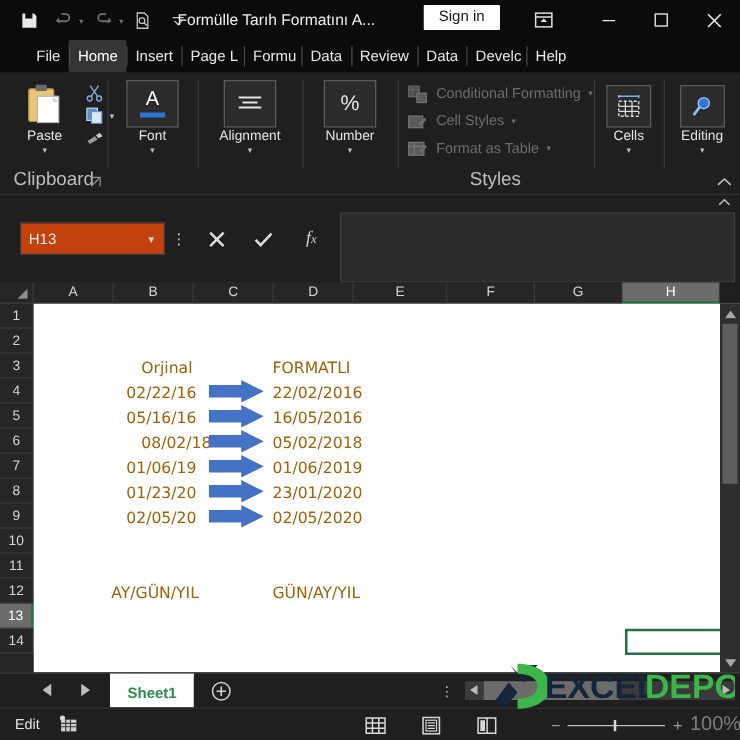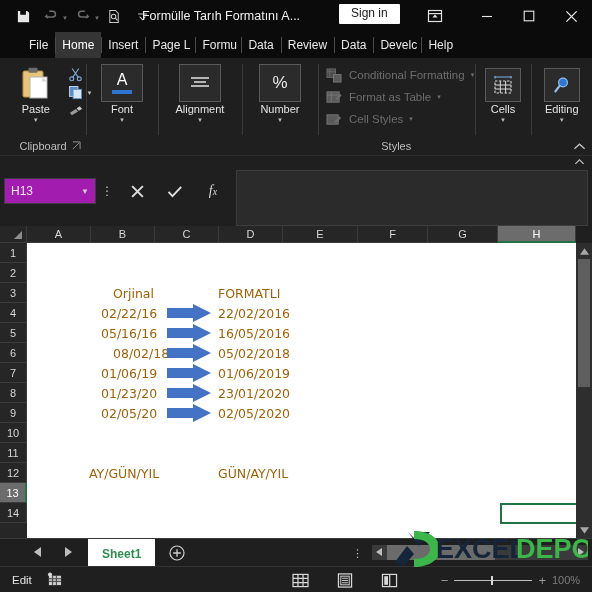--- a/index.html
+++ b/index.html
@@ -62,21 +62,21 @@
   .ribbon{
     flex:0 0 98px; background:#1f1f1f; display:flex; position:relative;
     border-bottom:1px solid #2f2f2f;
   }
   .rgroup{ position:relative; display:flex; flex-direction:column; align-items:center; padding-top:6px; }
   .rgroup + .rgroup::before{
     content:""; position:absolute; left:0; top:6px; bottom:20px; width:1px; background:#3a3a3a;
   }
   .glabel{
     position:absolute; bottom:3px; left:0; right:0; text-align:center;
-    font-size:11px; color:#bdbdbd;
+    font-size:15px; color:#bdbdbd;
   }
   .big-btn{
     display:flex; flex-direction:column; align-items:center; width:50px;
     font-size:11px; color:#e4e4e4;
   }
   .big-ic{ height:38px; display:flex; align-items:flex-end; justify-content:center; }
   .big-cap{ margin-top:1px; }
   .big-car{ font-size:7px; color:#bbb; margin-top:1px; }
 
   .boxed-ic{
@@ -98,23 +98,23 @@
   .style-ic{ width:17px; height:16px; display:flex; align-items:center; justify-content:center; }
   .collapse-rib{ position:absolute; right:6px; bottom:2px; color:#bdbdbd; font-size:11px; }
   .dialog-launch{ position:absolute; right:5px; bottom:3px; font-size:9px; color:#9a9a9a; }
 
   
   .fbar{
     flex:0 0 42px; background:#1f1f1f; display:flex; align-items:center;
     padding:0 4px; gap:0px; position:relative;
   }
   .namebox{
-    width:92px; height:26px; background:#a21caf; border:1px solid #3d3d3d;
+    width:116px; height:26px; background:#c2410c; border:1px solid #3d3d3d;
     display:flex; align-items:center; padding:0 6px; font-size:12px; color:#ececec;
-    justify-content:space-between; margin-left:0;
+    justify-content:space-between; margin-left:12px;
   }
   .nb-car{ font-size:8px; color:#cfcfcf; }
   .fb-dots{ width:22px; text-align:center; color:#c9c9c9; font-size:12px; letter-spacing:0; }
   .fb-btns{ display:flex; align-items:center; gap:0; }
   .fb-btn{ width:38px; height:26px; display:flex; align-items:center; justify-content:center; color:#d8d8d8; font-size:15px; }
   .fb-input{
     flex:1; height:56px; background:#2b2b2b; border:1px solid #3d3d3d; margin-left:4px;
     margin-top:14px; position:relative;
   }
   .fb-expand{ position:absolute; right:2px; top:-13px; color:#c9c9c9; font-size:9px; }
@@ -193,21 +193,21 @@
     border-top:1px solid #333; position:relative; padding-left:12px; gap:14px;
   }
   .st-mode{ font-size:11.5px; color:#e4e4e4; }
   .st-icon{ display:flex; align-items:center; color:#d4d4d4; }
   .viewbtns{ position:absolute; left:292px; top:0; height:26px; display:flex; align-items:center; gap:28px; }
   .vbtn{ color:#d8d8d8; display:flex; align-items:center; }
   .zoomwrap{ position:absolute; right:8px; top:0; height:26px; display:flex; align-items:center; gap:6px; }
   .zminus,.zplus{ color:#9a9a9a; font-size:13px; }
   .ztrack{ width:78px; height:1px; background:#bfbfbf; position:relative; }
   .zhandle{ position:absolute; left:37px; top:-4px; width:2px; height:9px; background:#d8d8d8; }
-  .zpct{ font-size:11px; color:#7d7d7d; width:32px; text-align:left; }
+  .zpct{ font-size:16px; color:#7d7d7d; width:32px; text-align:left; }
 
   
   .watermark{
     position:absolute; right:4px; bottom:18px; width:196px; height:46px;
     pointer-events:none; z-index:40;
   }
 </style>
 </head>
 <body>
 
@@ -410,36 +410,36 @@
               <path stroke="#6a6a6a" d="M1 4h9M4 1v9"></path>
               <rect x="8" y="7" width="8" height="8" fill="#5a5a5a" stroke="#777"></rect>
             </svg>
         </span>
         <span>Conditional Formatting</span>
         <span style="font-size:7px">▾</span>
       </div>
       <div class="style-item">
         <span class="style-ic">
           <svg width="16" height="15" viewBox="0 0 17 16">
+              <rect x="1" y="3" width="12" height="10" fill="#5a5a5a" stroke="#777"></rect>
+              <path fill="#6d6d6d" d="M9 10l5.5-5.5 1.6 1.8-5.5 5.5z"></path>
+            </svg>
+        </span>
+        <span>Cell Styles</span>
+        <span style="font-size:7px">▾</span>
+      </div>
+      <div class="style-item">
+        <span class="style-ic">
+          <svg width="16" height="15" viewBox="0 0 17 16">
               <rect x="1" y="2" width="13" height="11" fill="#5a5a5a" stroke="#777"></rect>
               <path stroke="#777" d="M1 5.4h13M5.6 2v11"></path>
               <path fill="#6d6d6d" d="M10 9l5-5 1.6 1.8-5 5z"></path>
             </svg>
         </span>
         <span>Format as Table</span>
-        <span style="font-size:7px">▾</span>
-      </div>
-      <div class="style-item">
-        <span class="style-ic">
-          <svg width="16" height="15" viewBox="0 0 17 16">
-              <rect x="1" y="3" width="12" height="10" fill="#5a5a5a" stroke="#777"></rect>
-              <path fill="#6d6d6d" d="M9 10l5.5-5.5 1.6 1.8-5.5 5.5z"></path>
-            </svg>
-        </span>
-        <span>Cell Styles</span>
         <span style="font-size:7px">▾</span>
       </div>
       <div class="glabel">Styles</div>
     </div>
 
     <div class="rgroup" style="width:60px">
       <div class="big-btn" style="width:56px">
         <div class="big-ic">
           <div class="boxed-ic" style="width:36px;height:34px;">
             <svg width="22" height="22" viewBox="0 0 22 22">

